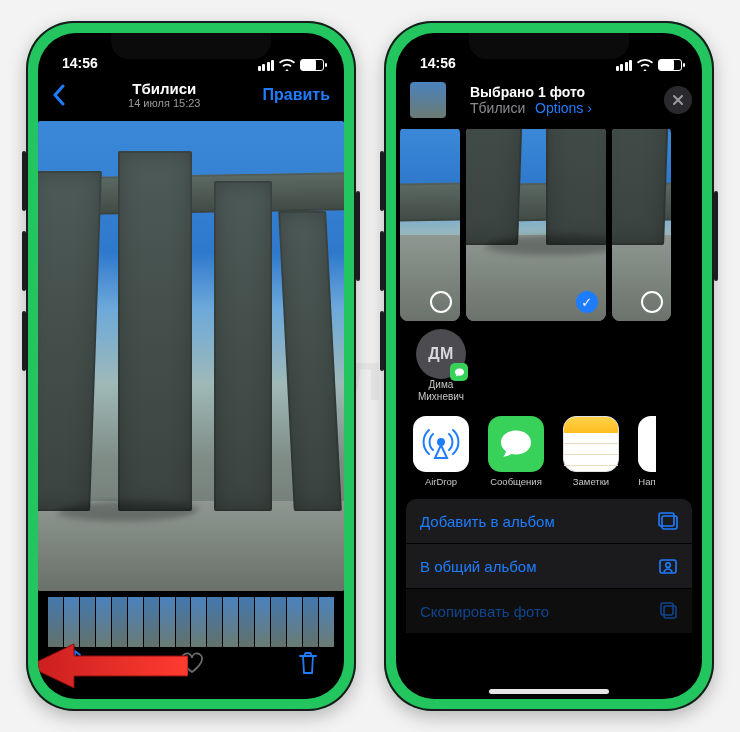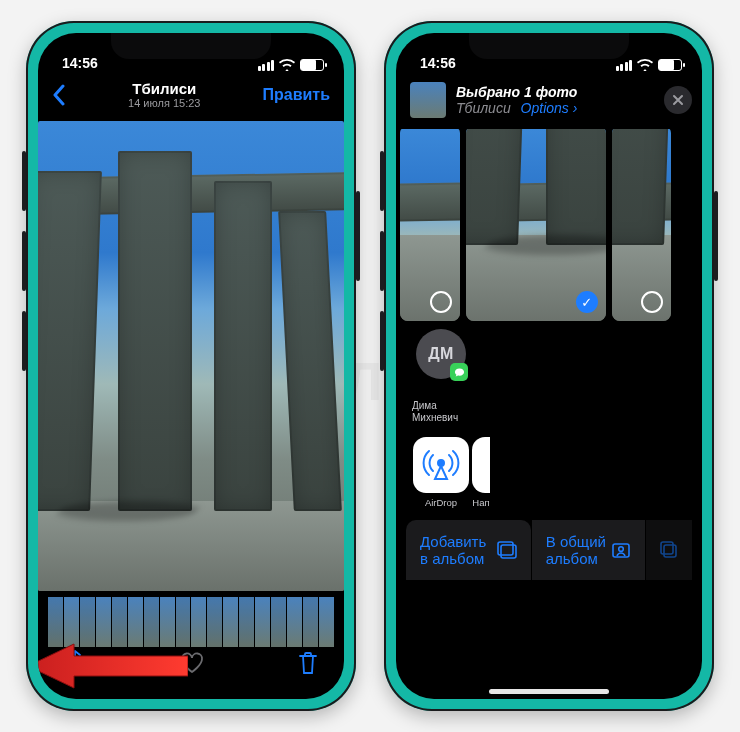--- a/index.html
+++ b/index.html
@@ -12,21 +12,21 @@
   }
   .stage {
     position: absolute; inset: 0;
     background: #f3f3f3;
     display:flex; align-items:center; justify-content:center; gap: 28px;
   }
 
   
   .phone {
     width: 330px; height: 690px;
-    background: #14b8a6;
+    background: #22c55e;
     border-radius: 48px;
     padding: 12px;
     box-shadow: 0 6px 18px rgba(0,0,0,.25), inset 0 0 0 2px #1a1b1d;
     position: relative;
   }
   .phone::before, .phone::after { 
     content:""; position:absolute; background:#1c1d20; border-radius:3px;
   }
   .phone::before { left:-4px; top:130px; width:4px; height:60px; box-shadow: 0 80px 0 #1c1d20, 0 160px 0 #1c1d20; }
   .phone::after  { right:-4px; top:170px; width:4px; height:90px; }
@@ -118,22 +118,22 @@
   
   .arrow {
     position:absolute; z-index:200;
     left:-10px; bottom:8px;
     width:160px; height:50px; pointer-events:none;
   }
   .arrow svg{filter: drop-shadow(0 1px 1px rgba(0,0,0,.3));}
 
   
   .sheet-header {
-    display:flex; align-items:center; gap:10px;
-    padding: 6px 10px 4px 14px; height:52px;font-style:italic;
+    display:flex; align-items:center; gap:24px;
+    padding: 6px 10px 4px 14px; height:52px;
   }
   .sheet-thumb {width:36px;height:36px;border-radius:4px;
     background:linear-gradient(180deg,#4a82bd,#6b7b73);}
   .sheet-htext { flex:1; line-height:1.15;}
   .sheet-htext .t{font-size:14px;font-weight:700}
   .sheet-htext .s{font-size:14px;color:#8c8c91}
   .sheet-htext .s a{color:#1e7dff;text-decoration:none;margin-left:6px}
   .sheet-close {
     width:28px;height:28px;border-radius:50%;
     background:#2a2a2e;display:flex;align-items:center;justify-content:center;
@@ -143,39 +143,39 @@
   .sel-strip{height:202px;display:flex;gap:6px;padding:0 4px 6px 4px;overflow:hidden}
   .sel-item{position:relative;flex:0 0 47%;border-radius:8px;overflow:hidden}
   .sel-item .ph{position:absolute;inset:0;}
   .sel-item:first-child{flex:0 0 20%}
   .sel-item:last-child {flex:0 0 20%}
   .sel-check{position:absolute;right:8px;bottom:8px;width:22px;height:22px;border-radius:50%;
     border:2px solid #fff;display:flex;align-items:center;justify-content:center;font-size:13px;}
   .sel-check.on{background:#1e7dff;border-color:#1e7dff;color:#fff}
 
   .contacts{padding:2px 0 6px 16px;display:flex;gap:14px}
-  .contact{width:58px;text-align:left}
+  .contact{width:58px;text-align:center}
   .contact .ava{width:50px;height:50px;border-radius:50%;background:#4b4b50;position:relative;
     display:flex;align-items:center;justify-content:center;font-size:16px;color:#d7d7dc;font-weight:600;letter-spacing:.5px;margin:0 auto}
   .contact .ava .badge{position:absolute;right:-2px;bottom:-2px;width:18px;height:18px;border-radius:5px;background:#38d159;display:flex;align-items:center;justify-content:center}
-  .contact .name{font-size:10px;color:#c8c8cc;line-height:1.15;margin-top:21px}
-
-  .apps{display:flex;gap:1px;padding:8px 0 6px 16px;overflow:hidden}
+  .contact .name{font-size:10px;color:#c8c8cc;line-height:1.15;margin-top:0}
+
+  .apps{display:flex;gap:17px;padding:8px 0 6px 16px;overflow:hidden}
   .app{width:58px;text-align:center}
   .app .tile{width:56px;height:56px;border-radius:13px;display:flex;align-items:center;justify-content:center;margin:0 auto}
   .app .lbl{font-size:9.5px;color:#c8c8cc;margin-top:4px}
   .tile.airdrop{background:#fff}
   .tile.msg{background:#38d159}
   .tile.mail{background:#1e7dff}
   .tile.notes{background:#fff;border:1px solid #e1e1e1;display:flex;flex-direction:column}
   .tile.notes .bar{height:16px;background:linear-gradient(#ffd24a,#ffbe1f);border-radius:12px 12px 0 0;width:100%}
   .tile.notes .lines{flex:1;width:100%;background:repeating-linear-gradient(180deg,transparent 0 10px,#e9dcc0 10px 11px)}
   .tile.peek{background:#fff;width:18px;border-radius:13px 0 0 13px}
 
-  .action-list{margin:6px 10px 0;display:flex;flex-direction:row;gap:1px;overflow:hidden}
+  .action-list{margin:6px 10px 0;display:flex;flex-direction:column;gap:1px;overflow:hidden}
   .action{background:#1b1b1d;padding:13px 14px;display:flex;justify-content:space-between;align-items:center;font-size:15px;color:#1e7dff}
   .action:first-child{border-top-left-radius:10px;border-top-right-radius:10px}
   .action .glyph{color:#1e7dff}
 
   .home-ind{position:absolute;bottom:5px;left:50%;transform:translateX(-50%);width:120px;height:5px;background:#fff;border-radius:3px;opacity:.9}
 
   
   .wm{position:absolute;left:50%;top:52%;transform:translate(-50%,-50%);font-size:54px;font-weight:700;color:rgba(120,120,120,.08);letter-spacing:4px;pointer-events:none}
 </style>
 </head>
@@ -380,20 +380,35 @@
             <svg width="40" height="40" viewBox="0 0 40 40">
                 <g fill="none" stroke="#1e7dff" stroke-width="2" stroke-linecap="round">
                   <circle cx="20" cy="18" r="3" fill="#1e7dff"></circle>
                   <path d="M12 26a11 11 0 010-16M28 26a11 11 0 000-16M8 30a16 16 0 010-24M32 30a16 16 0 000-24"></path>
                   <path d="M20 21l-6 13h12z" stroke="#1e7dff"></path>
                 </g>
               </svg>
           </div>
           <div class="lbl">AirDrop</div>
         </div>
+        <div class="app">
+          <div class="tile msg">
+            <svg width="36" height="36" viewBox="0 0 24 24">
+                <path fill="#fff" d="M12 3C6 3 2 6.6 2 11c0 2.4 1.3 4.5 3.3 5.9-.2 1.2-.8 2.6-1.8 3.6 2 0 4-.9 5.3-1.8 1 .2 2 .3 3.2.3 6 0 10-3.6 10-8S18 3 12 3z"></path>
+              </svg>
+          </div>
+          <div class="lbl">Сообщения</div>
+        </div>
+        <div class="app">
+          <div class="tile notes">
+            <div class="bar"></div>
+              <div class="lines"></div>
+          </div>
+          <div class="lbl">Заметки</div>
+        </div>
         <div class="app" style="width:20px">
           <div class="tile peek"></div>
           <div class="lbl">Нап</div>
         </div>
       </div>
 
       <div class="action-list">
         <div class="action">
           <span>Добавить в альбом</span>
           <span class="glyph">
@@ -407,20 +422,21 @@
           <span>В общий альбом</span>
           <span class="glyph">
             <svg width="20" height="18" viewBox="0 0 20 18">
                 <rect x="2" y="3" width="16" height="13" rx="2" fill="none" stroke="#1e7dff" stroke-width="1.6"></rect>
                 <circle cx="10" cy="8" r="2.3" fill="none" stroke="#1e7dff" stroke-width="1.6"></circle>
                 <path d="M6 15c.7-2 2.3-3 4-3s3.3 1 4 3" fill="none" stroke="#1e7dff" stroke-width="1.6"></path>
               </svg>
           </span>
         </div>
         <div class="action" style="opacity:.55">
+          <span>Скопировать фото</span>
           <span class="glyph">
             <svg width="18" height="18" viewBox="0 0 18 18">
                 <rect x="4" y="4" width="12" height="12" rx="2" fill="none" stroke="#1e7dff" stroke-width="1.6"></rect>
                 <rect x="1" y="1" width="12" height="12" rx="2" fill="none" stroke="#1e7dff" stroke-width="1.6"></rect>
               </svg>
           </span>
         </div>
       </div>
 
       <div class="home-ind"></div>

